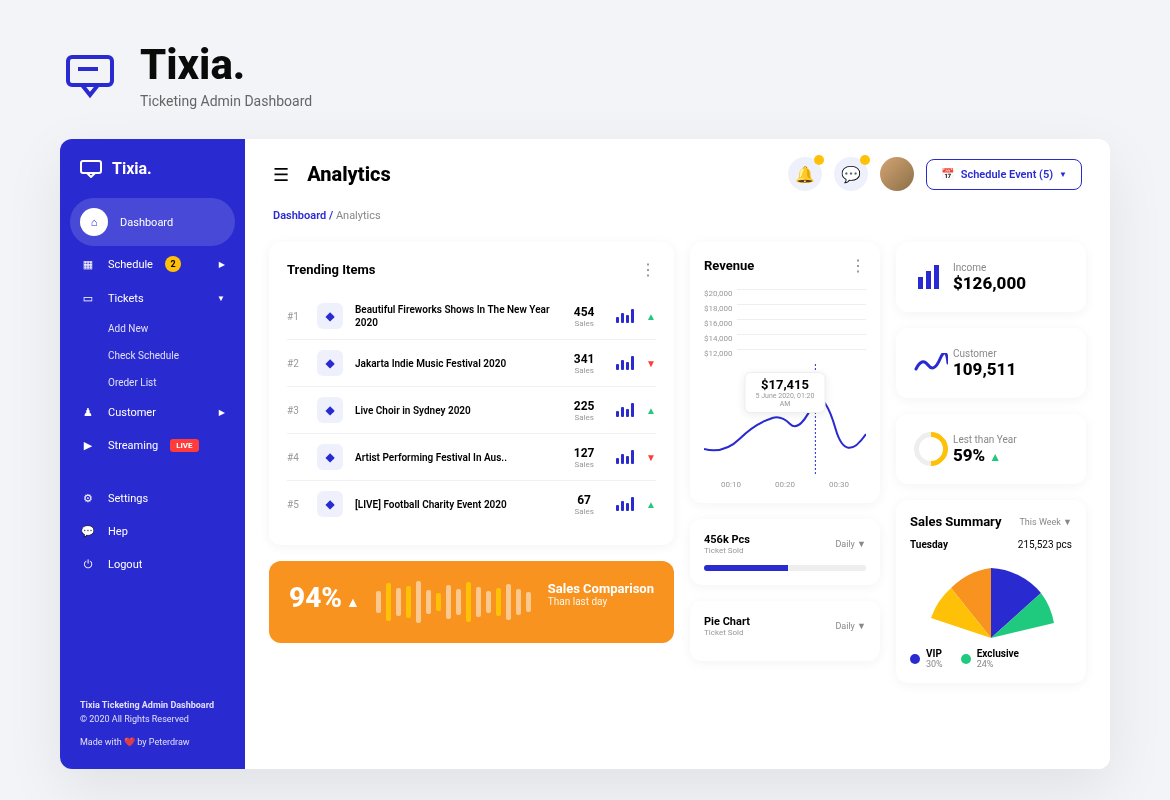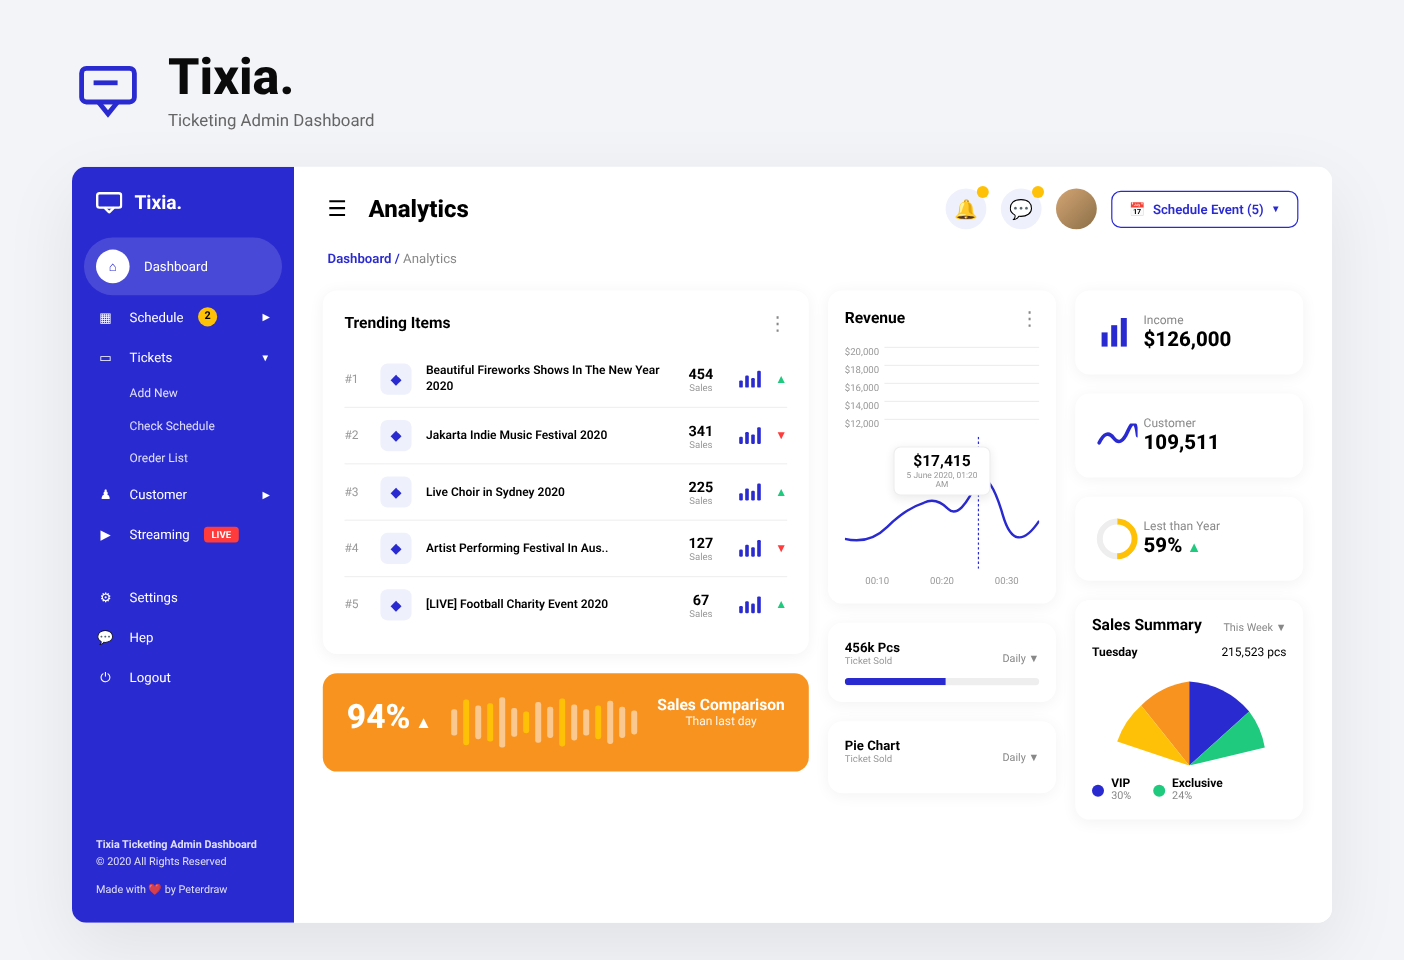--- a/index.html
+++ b/index.html
@@ -51,37 +51,37 @@
 .trend-bars{display:flex;gap:2px;align-items:flex-end;height:14px}
 .trend-bars span{width:3px;background:#2a2ad1;border-radius:1px}
 .trend-arrow{font-size:10px}
 .trend-arrow.up{color:#1fc97e}
 .trend-arrow.down{color:#ff3b3b}
 .comparison-card{background:#f7931e;color:#fff;padding:20px;border-radius:12px;display:flex;gap:16px}
 .comp-pct{font-size:28px;font-weight:800}
 .comp-bars{flex:1;display:flex;gap:5px;align-items:center;justify-content:center}
 .comp-bars span{width:5px;background:rgba(255,255,255,0.5);border-radius:2px}
 .comp-bars span.hi{background:#ffc107}
-.comp-right{text-align:center}
+.comp-right{text-align:left}
 .comp-title{font-size:13px;font-weight:700}
 .comp-sub{font-size:10px;opacity:0.9}
 .rev-axis{font-size:8px;color:#999}
 .rev-row{display:flex;gap:4px;margin-bottom:6px}
 .rev-line{flex:1;height:1px;background:#eee}
 .rev-chart{position:relative;height:110px;margin:4px 0}
 .rev-tooltip{position:absolute;top:8px;left:50%;transform:translateX(-50%);background:#fff;border:1px solid #eee;border-radius:6px;padding:4px 8px;text-align:center;box-shadow:0 2px 8px rgba(0,0,0,0.08)}
 .rev-tooltip-val{font-size:13px;font-weight:700}
 .rev-tooltip-date{font-size:7px;color:#999}
 .rev-x{display:flex;justify-content:space-around;font-size:8px;color:#999;margin-top:6px}
 .stat-card{display:flex;align-items:center;gap:3px;padding:16px}
 .stat-icon{width:38px;height:38px;display:flex;align-items:center;justify-content:center;flex-shrink:0}
 .stat-label{font-size:10px;color:#888}
 .stat-value{font-size:17px;font-weight:800}
 .ring{width:34px;height:34px;border-radius:50%;border:5px solid #eee;border-top-color:#ffc107;border-right-color:#ffc107;transform:rotate(45deg)}
-.mini-card-header{display:flex;justify-content:space-between;align-items:flex-end;margin-bottom:10px}
+.mini-card-header{display:flex;justify-content:space-between;align-items:center;margin-bottom:10px}
 .mini-title{font-size:11px;font-weight:700}
 .mini-sub{font-size:8px;color:#999}
 .mini-select{font-size:9px;color:#888;cursor:pointer}
 .progress-bar{height:6px;background:#eee;border-radius:3px;overflow:hidden}
 .progress-fill{height:100%;background:#2a2ad1;width:52%}
 .summary-row{display:flex;justify-content:space-between;font-size:10px;margin-bottom:8px}
 .summary-day{font-weight:700}
 .pie-wedges{position:relative;width:130px;height:80px;margin:6px auto}
 .legend{display:flex;gap:18px;margin-top:10px}
 .legend-item{display:flex;align-items:center;gap:6px}

